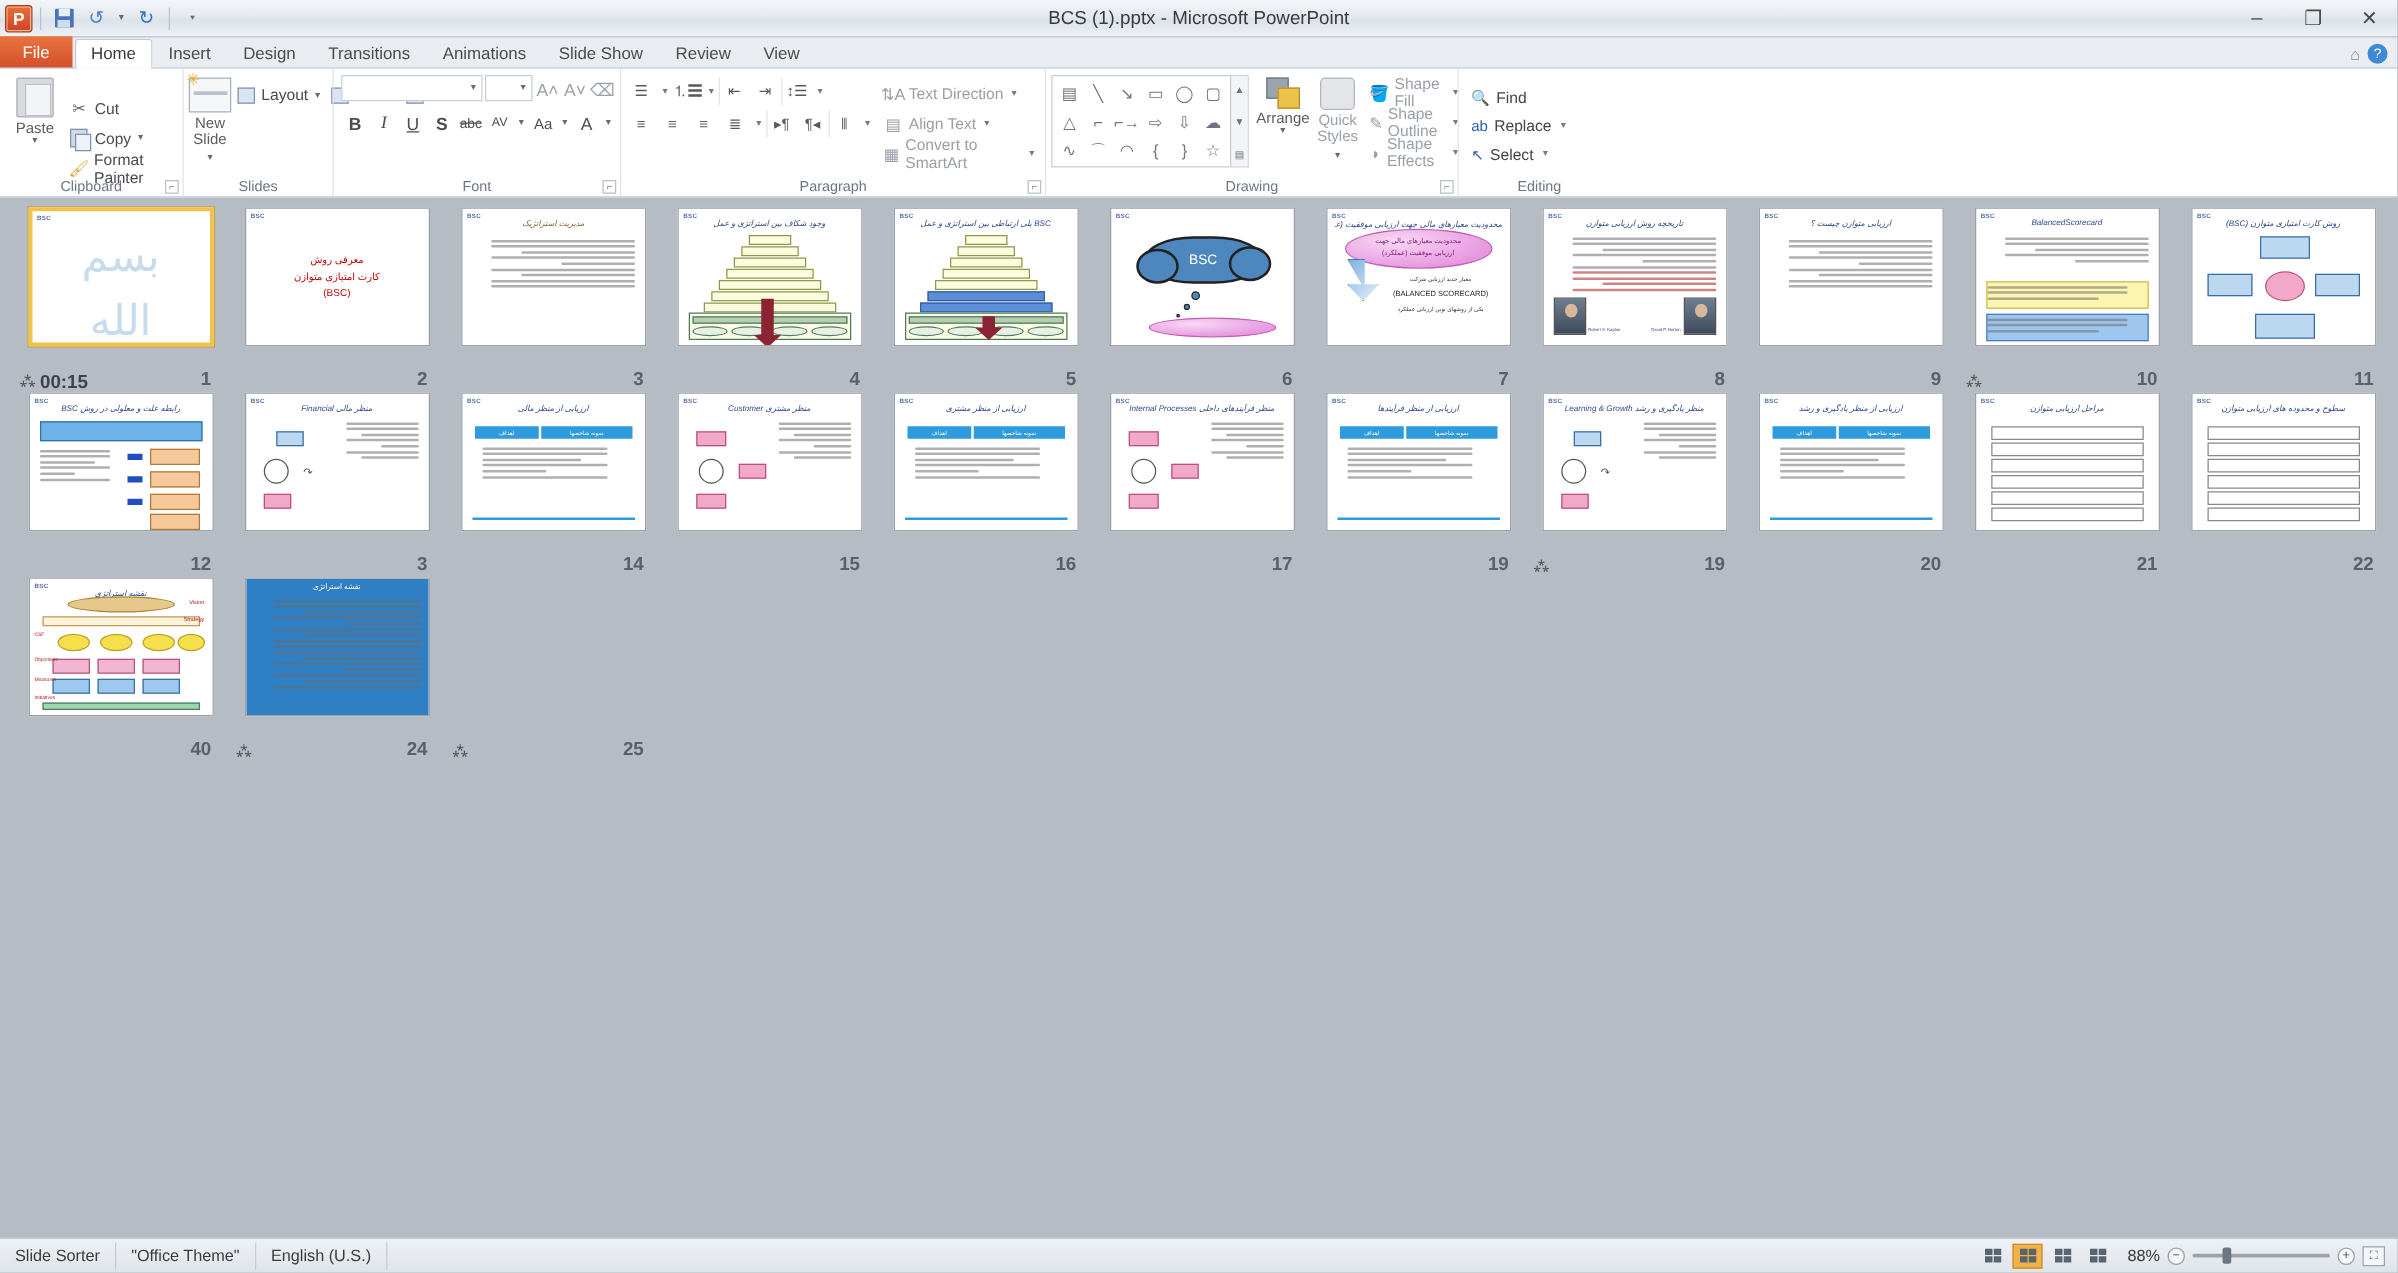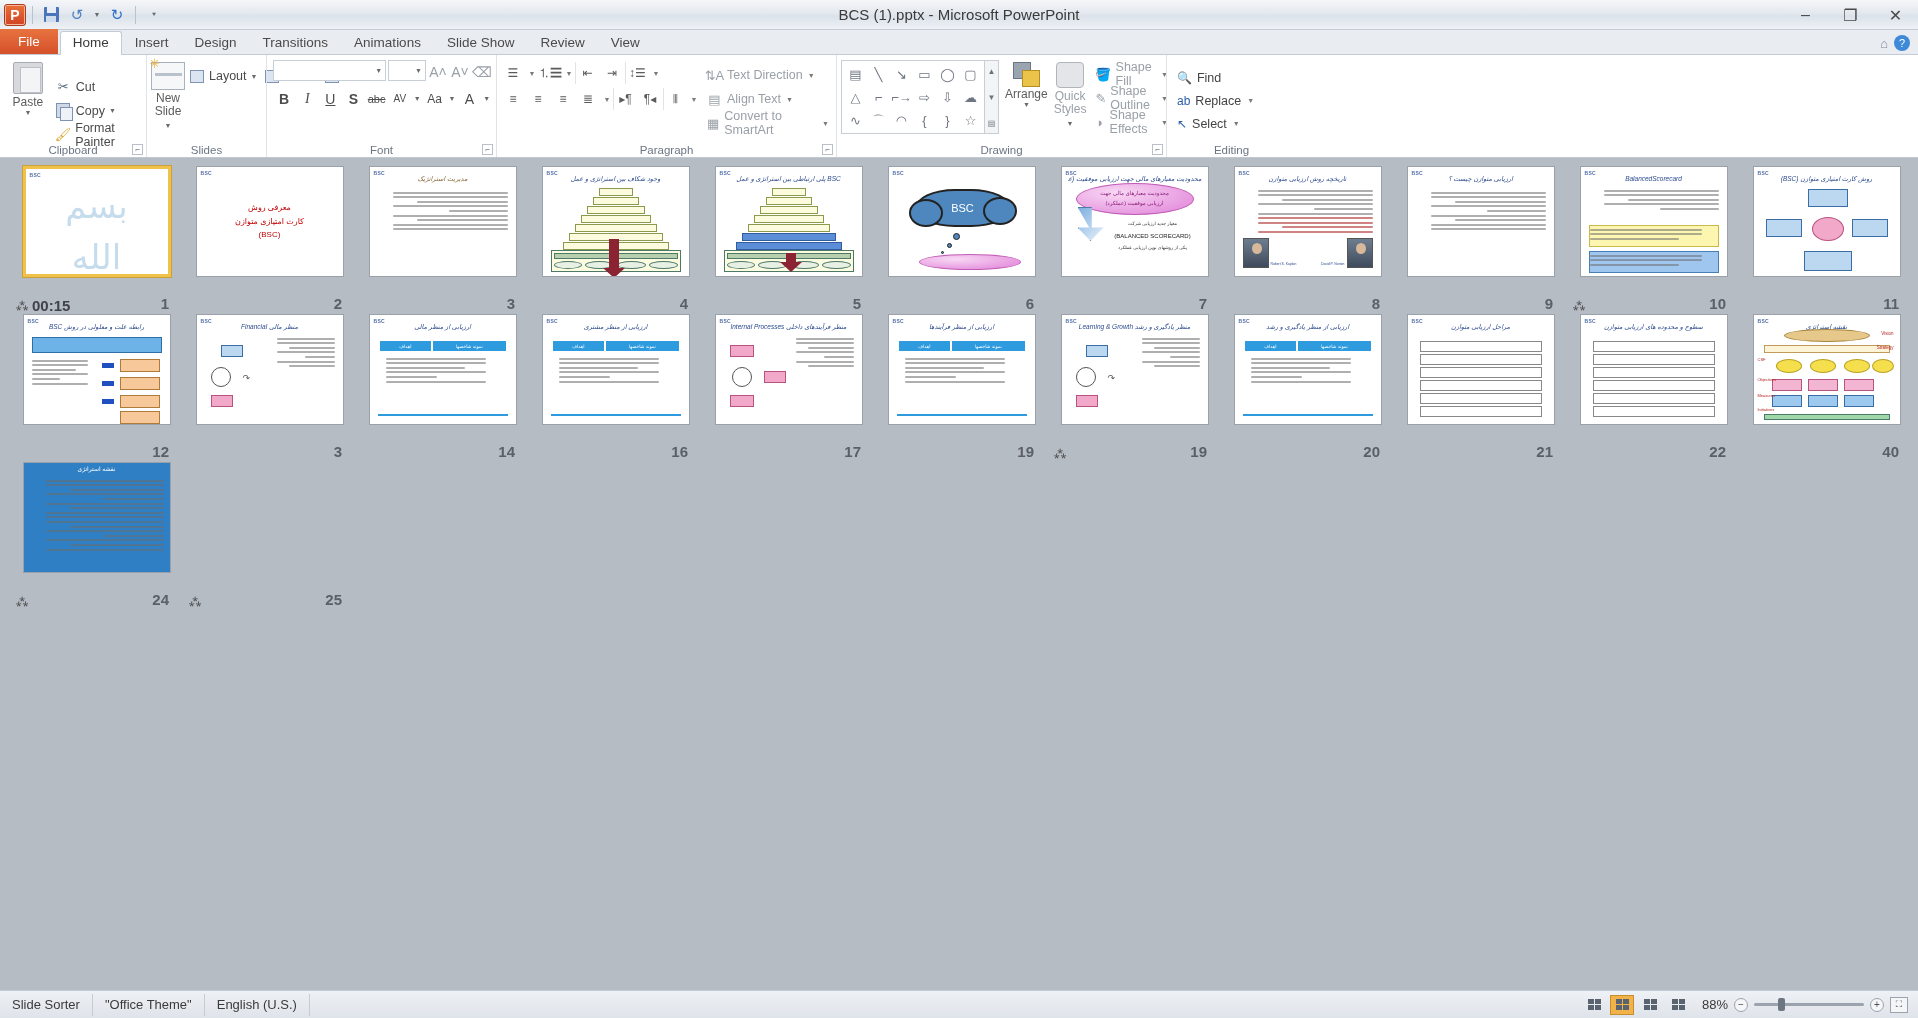--- a/index.html
+++ b/index.html
@@ -945,20 +945,43 @@
         <div class="underline-blue"></div>
         </div>
       </div>
 
       <div class="slide-num">14</div>
     </div>
       <div class="slide-cell">
       <div class="thumb-wrap">
         <div class="thumb">
           <div class="bsc-tag">BSC</div>
+            <div class="s-title">منظر مشتری Customer</div>
+            <div class="s-body" style="top:20px;left:50%;right:8px">
+              <div class="blurline m "></div>
+              <div class="blurline m "></div>
+              <div class="blurline s "></div>
+              <div class="blurline m "></div>
+              <div class="blurline xs "></div>
+              <div class="blurline m "></div>
+              <div class="blurline s "></div>
+            </div>
+        <div class="nodebox pink" style="left:14px;top:30px;width:24px;height:12px"></div>
+        <div class="nodecirc" style="left:16px;top:52px;width:20px;height:20px"></div>
+        <div class="nodebox pink" style="left:14px;top:80px;width:24px;height:12px"></div>
+        <div class="nodebox pink" style="left:48px;top:56px;width:22px;height:12px"></div>
+        </div>
+      </div>
+
+      <div class="slide-num">15</div>
+    </div>
+      <div class="slide-cell">
+      <div class="thumb-wrap">
+        <div class="thumb">
+          <div class="bsc-tag">BSC</div>
             <div class="s-title">ارزیابی از منظر مشتری</div>
             <div class="tbl">
           <div class="thr">
                 <div class="th">اهداف</div>
                 <div class="th w2">نمونه شاخصها</div>
               </div>
           <div class="tr">
                 <div class="td"></div>
                 <div class="td w2"></div>
               </div>

